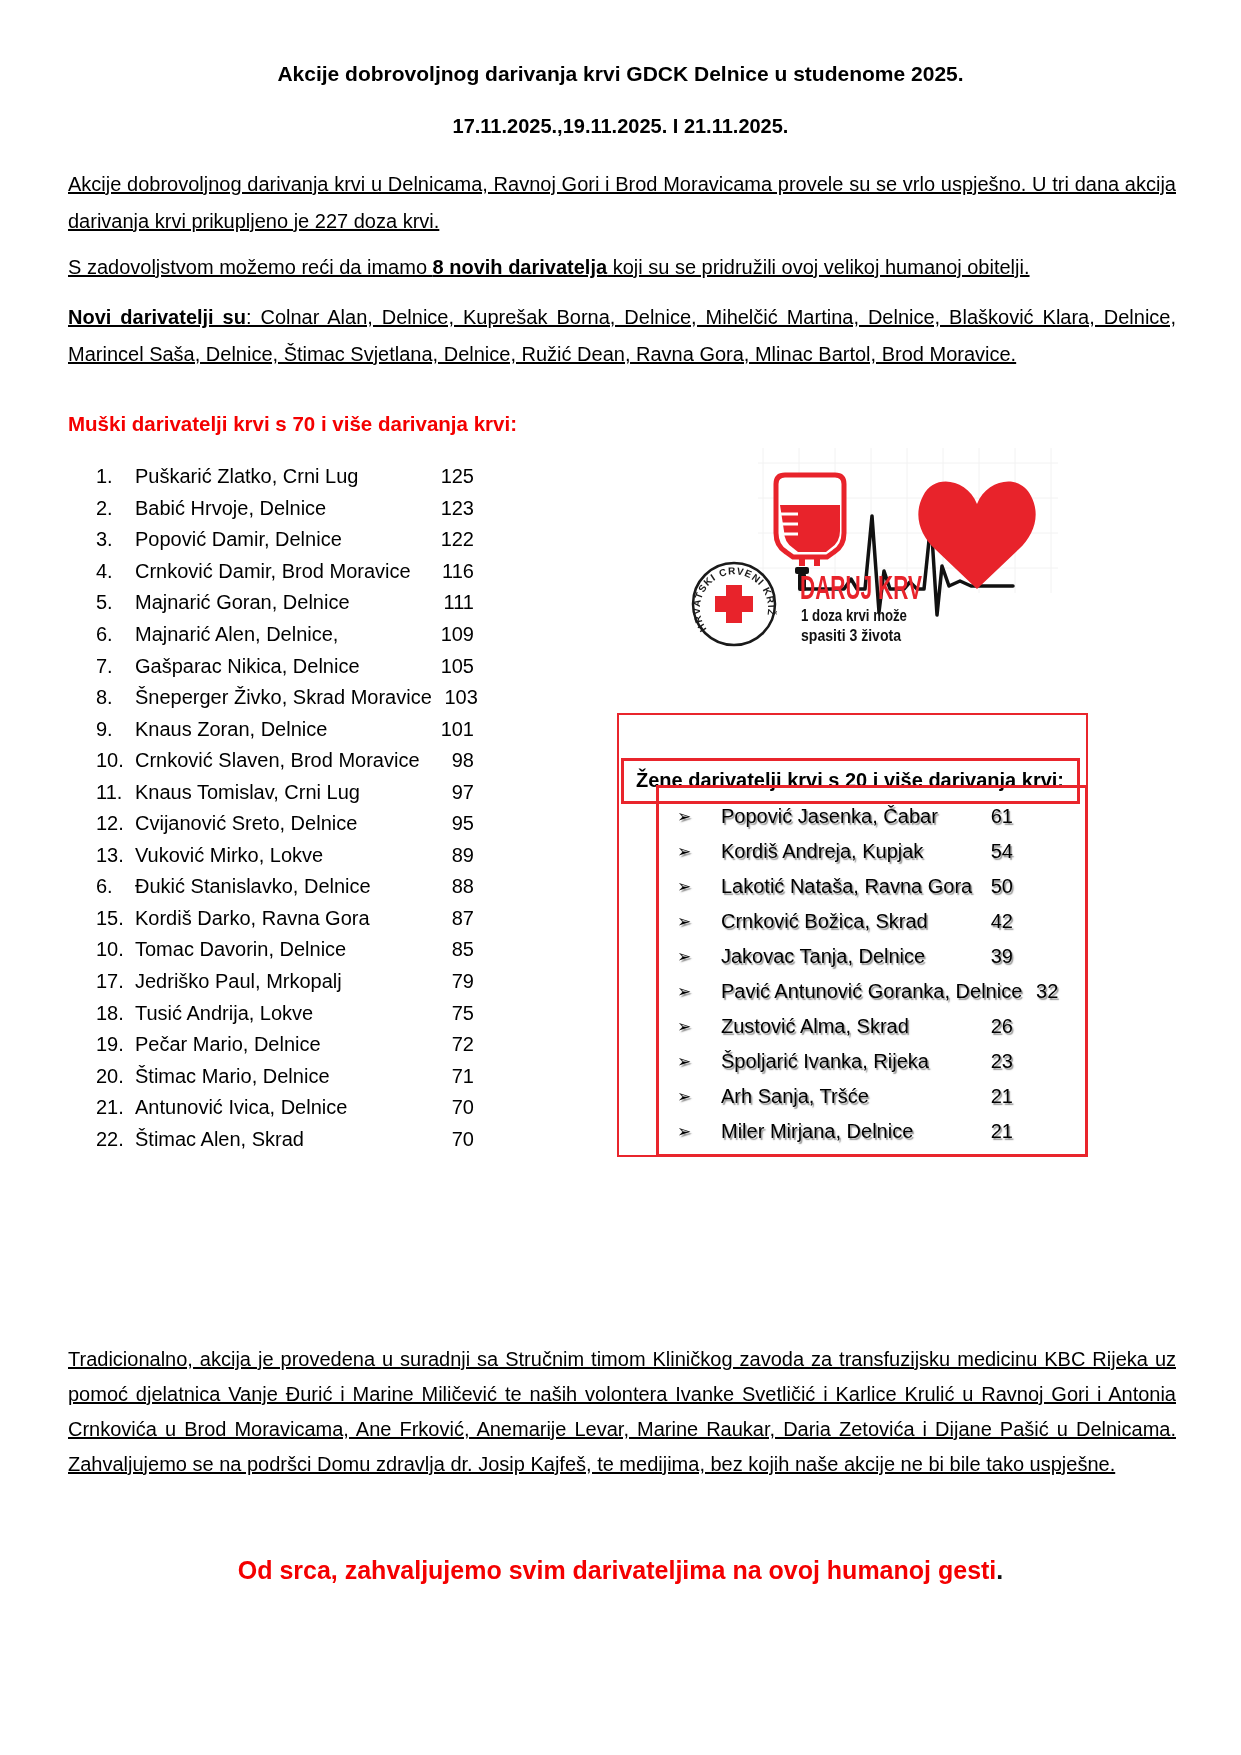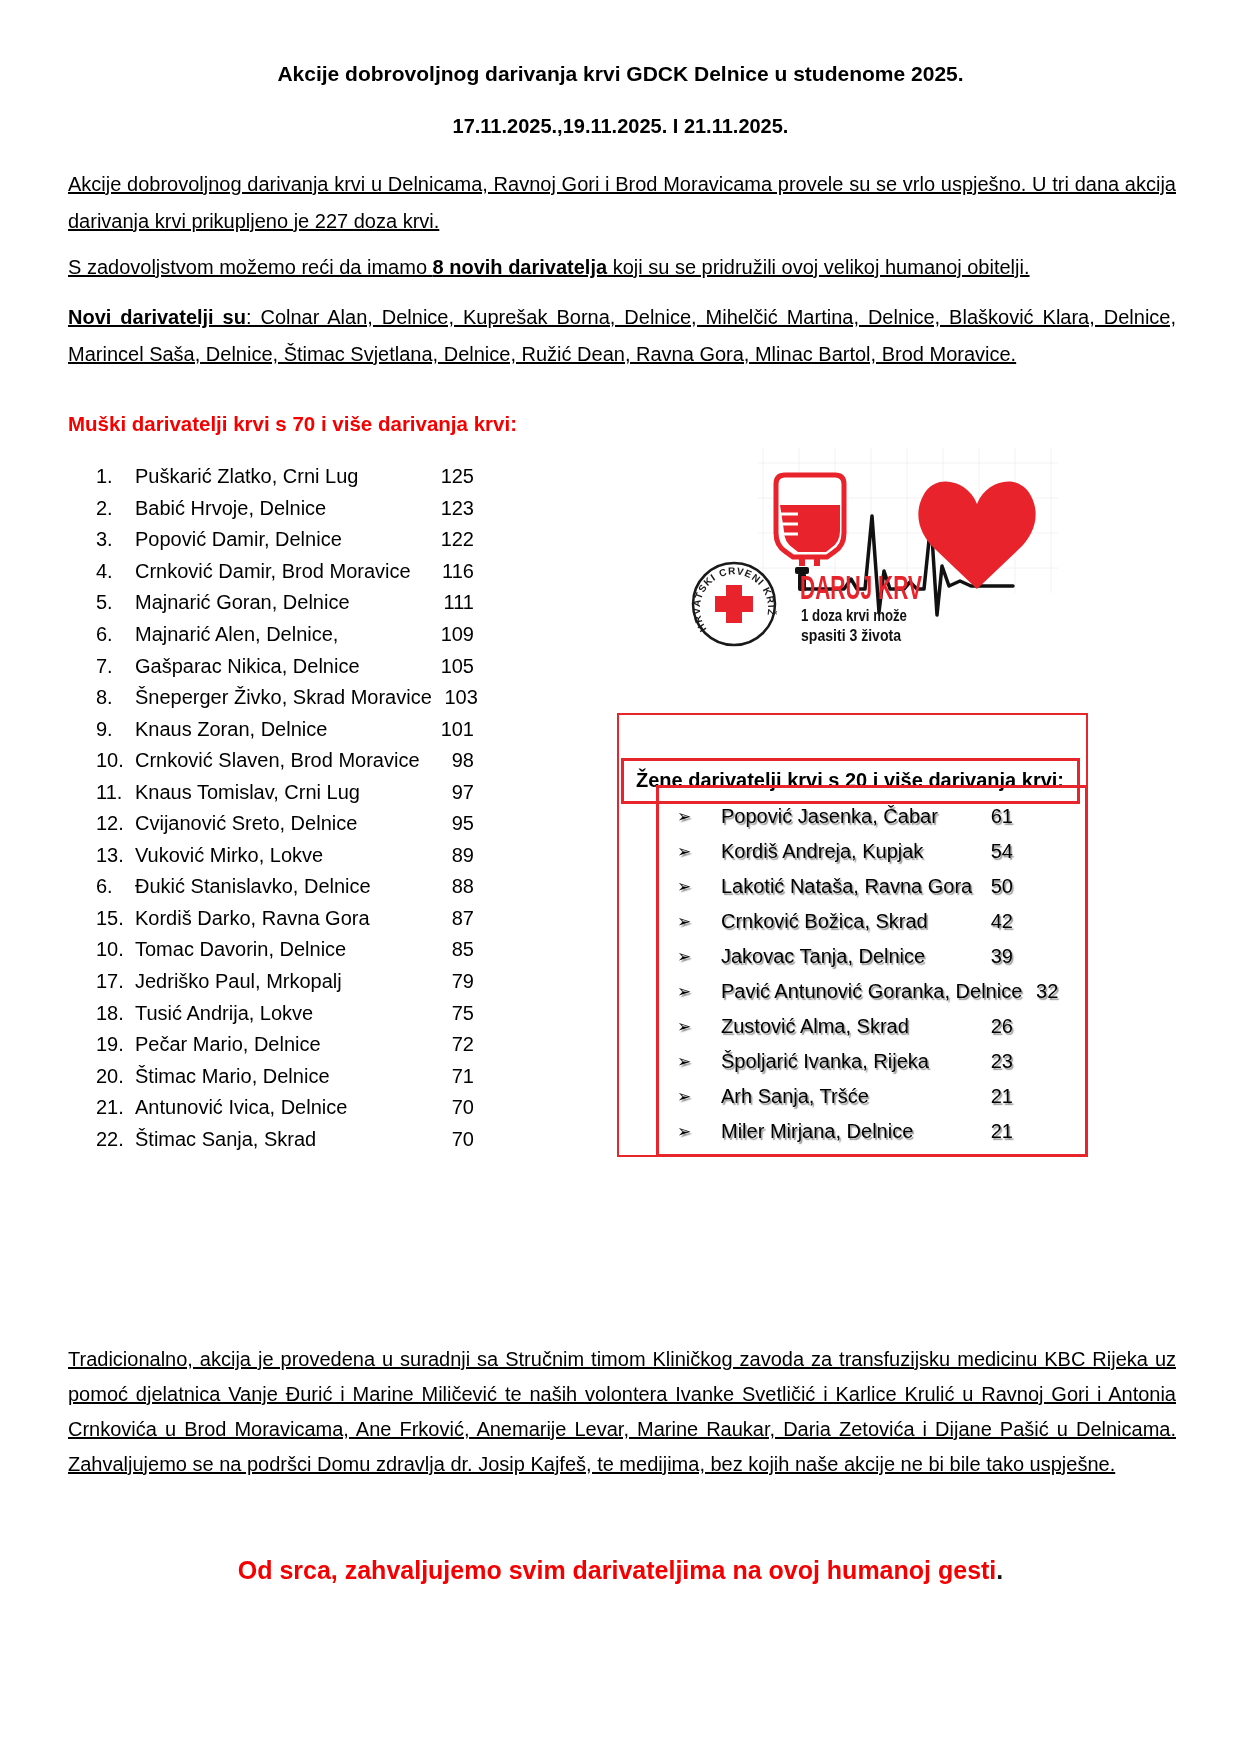--- a/index.html
+++ b/index.html
@@ -188,21 +188,21 @@
       </div>
 
       <div class="mrow">
         <span class="mnum">21.</span>
         <span class="mname">Antunović Ivica, Delnice</span>
         <span class="mcount">70</span>
       </div>
 
       <div class="mrow">
         <span class="mnum">22.</span>
-        <span class="mname">Štimac Sanja, Skrad</span>
+        <span class="mname">Štimac Alen, Skrad</span>
         <span class="mcount">70</span>
       </div>
     </div>
 
   <svg class="graphic" viewBox="0 0 420 280">
 
     <g stroke="#f2f2f2" stroke-width="1">
       <path d="M95,30 V175 M131,30 V175 M167,30 V175 M203,30 V175 M239,30 V175 M275,30 V175 M311,30 V175 M347,30 V175 M383,30 V175"></path>
       <path d="M90,45 H390 M90,80 H390 M90,115 H390 M90,150 H390"></path>
     </g>

